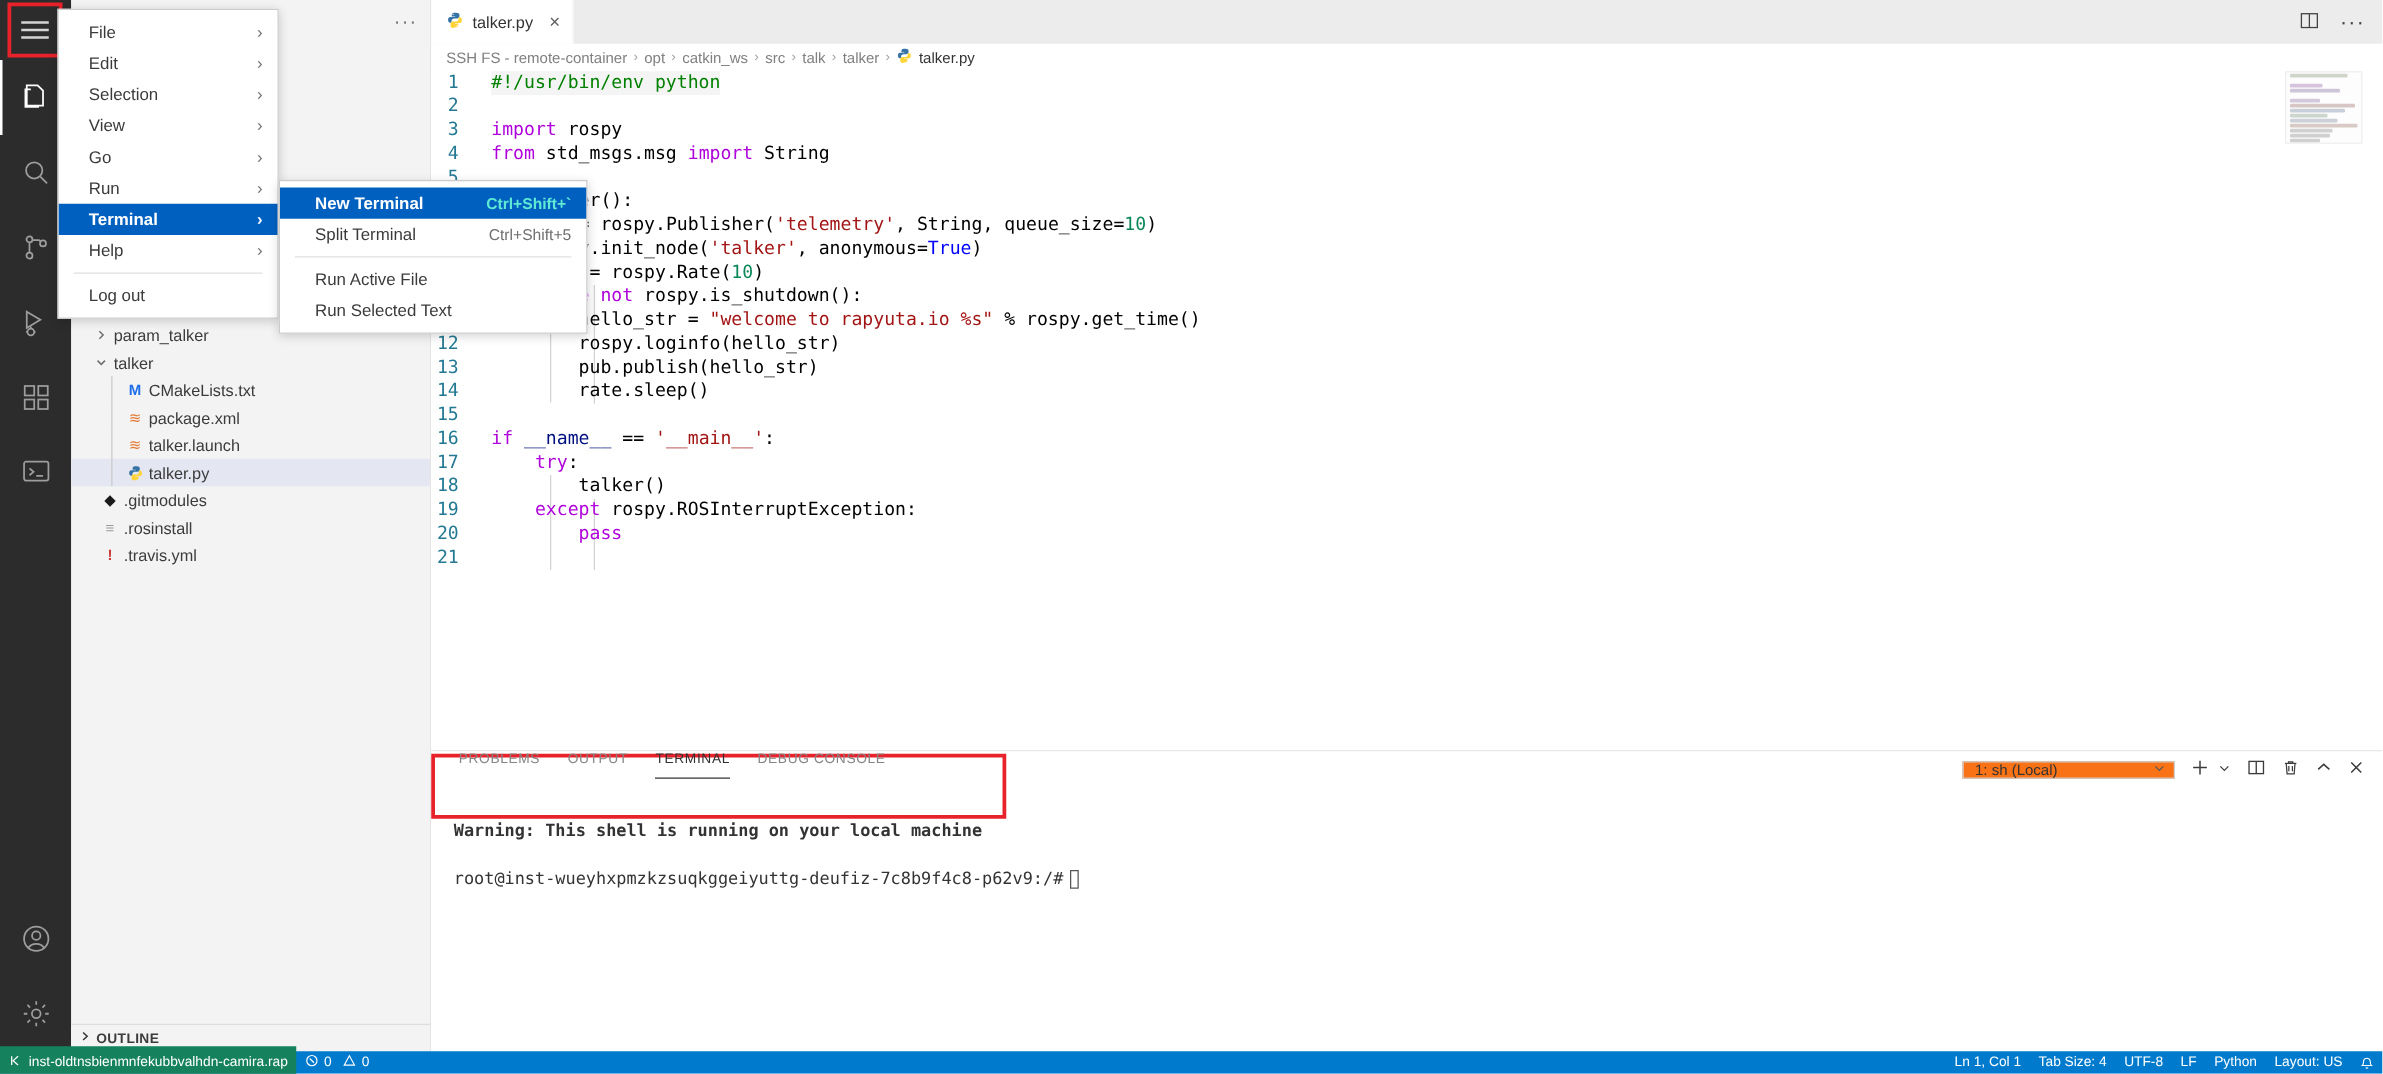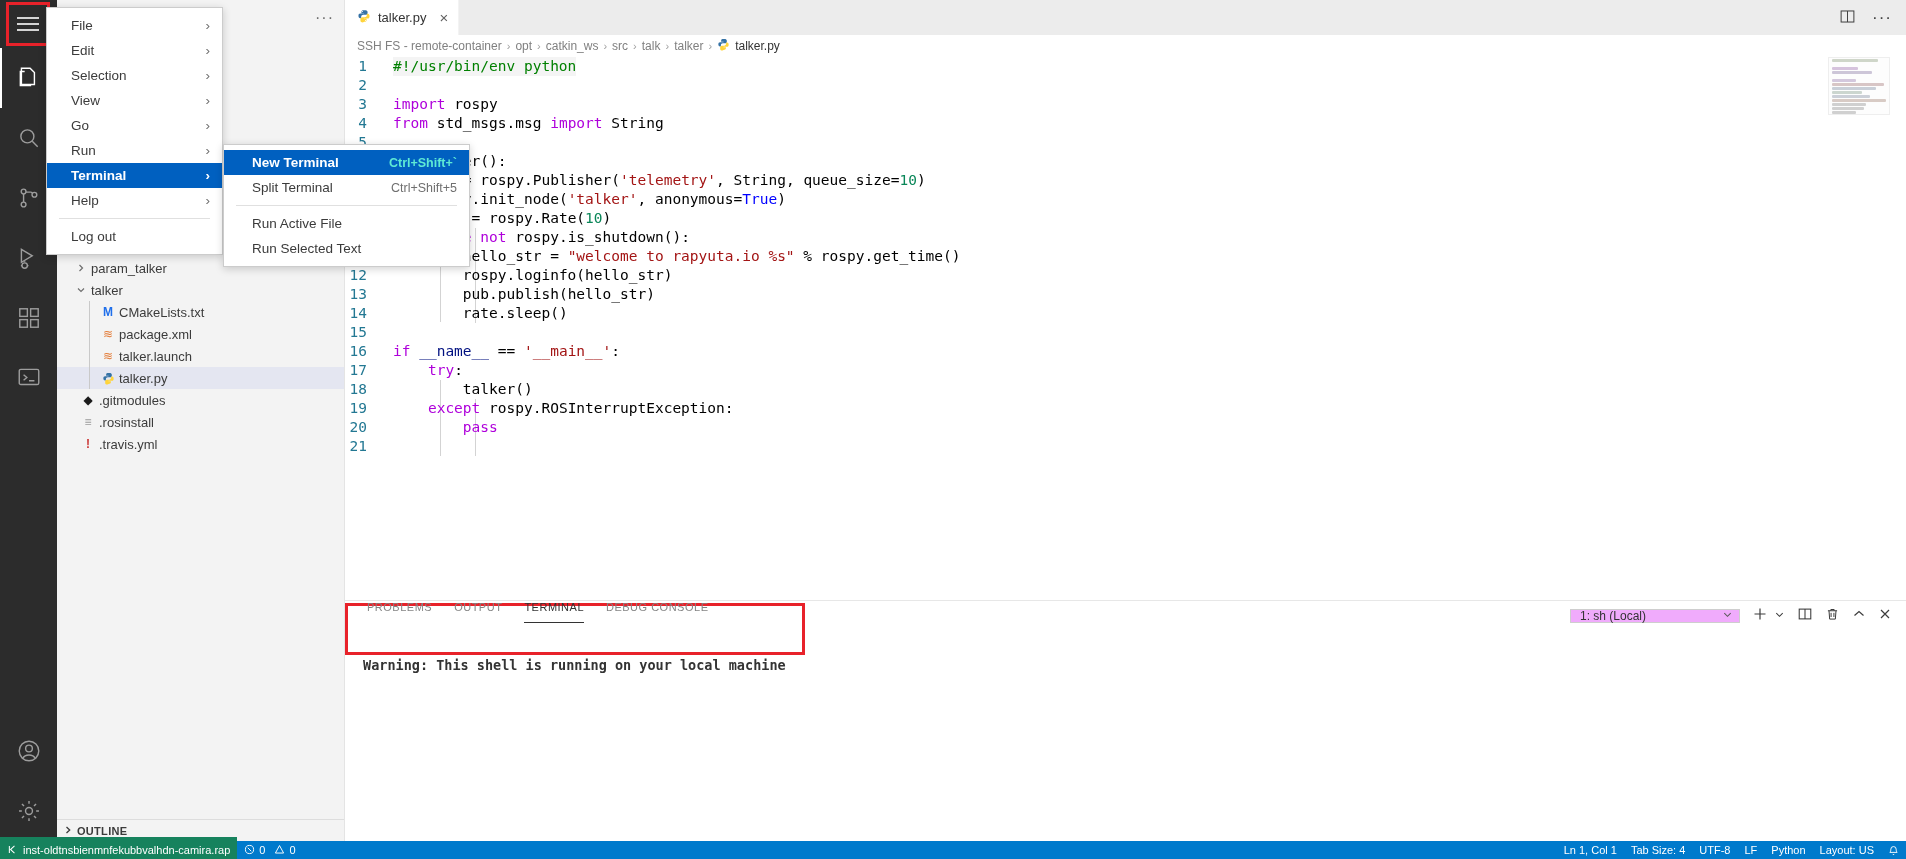--- a/index.html
+++ b/index.html
@@ -130,21 +130,21 @@
   .ptab.active { color: #333333; }
   .ptab.active::after {
     content: ""; position: absolute; left: 0; right: 0; bottom: -6px;
     height: 1px; background: #333333;
   }
   .panel-actions {
     position: absolute; right: 14px; top: 5px;
     display: flex; align-items: center; gap: 12px; color: #3c3c3c;
   }
   .term-select {
-    width: 170px; height: 14px; border: 1px solid #cecece; background: #f0abfc;
+    width: 170px; height: 14px; border: 1px solid #cecece; background: #f97316;
     display: flex; align-items: center; padding: 0 6px 0 9px;
     font-size: 12px; color: #333333;
   }
   .term-select .cv { margin-left: auto; color: #5a5a5a; }
   .panel-body {
     position: absolute; left: 0; right: 0; top: 40px; bottom: 0;
     font-family: "DejaVu Sans Mono", monospace; font-size: 13.5px;
     color: #333333; padding-left: 18px;
   }
   .term-warn { font-weight: bold; padding-top: 16px; }
@@ -595,20 +595,24 @@
         <span>
           <svg width="14" height="14" viewBox="0 0 14 14" fill="none" stroke="#3c3c3c" stroke-width="1.2">
               <path d="M3 3l8 8M11 3l-8 8"></path>
             </svg>
         </span>
       </div>
     </div>
 
     <div class="panel-body">
       <div class="term-warn">Warning: This shell is running on your local machine</div>
+      <div class="term-prompt">
+        <span>root@inst-wueyhxpmzkzsuqkggeiyuttg-deufiz-7c8b9f4c8-p62v9:/#</span>
+        <span class="cursor-box"></span>
+      </div>
     </div>
   </div>
 
   <div class="menu menu-main">
     <div id="main-menu-list">
         <div class="mi">
           <span>File</span>
           <span class="arrow">›</span>
         </div>
         <div class="mi">

